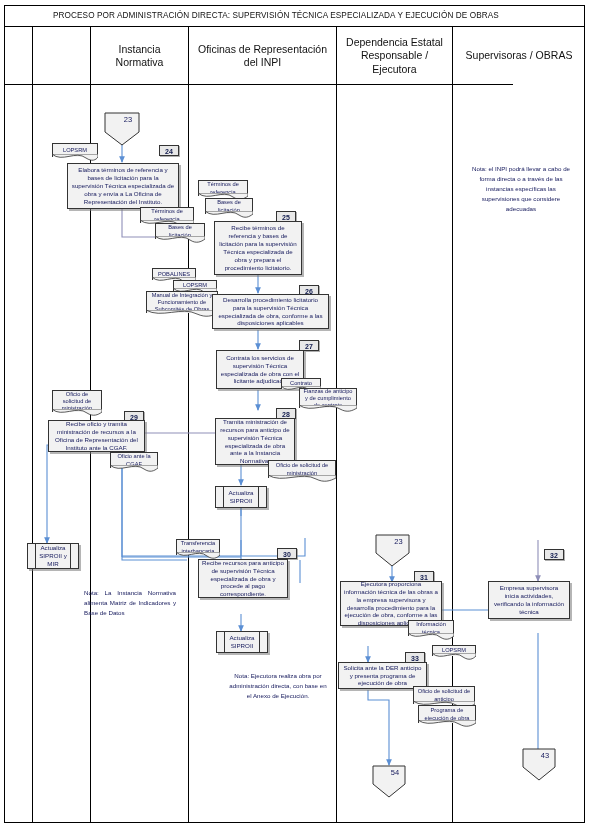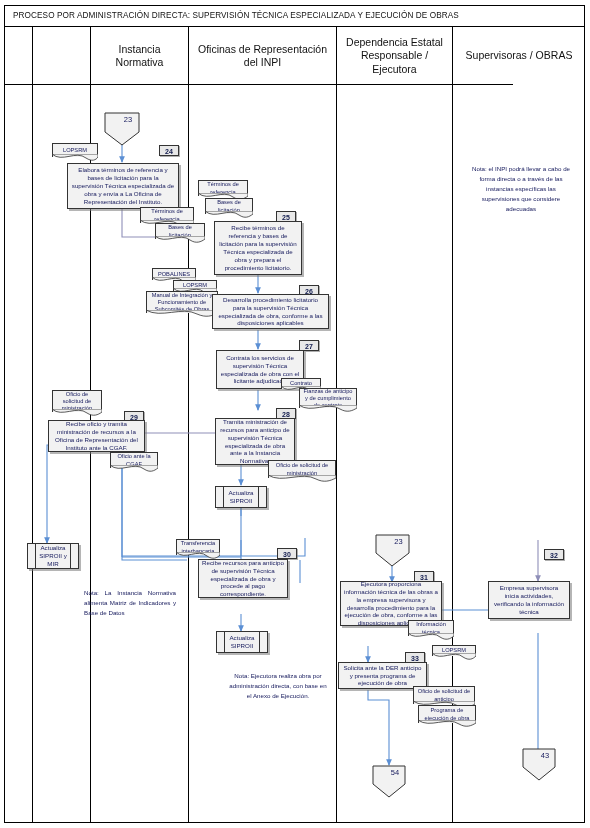--- a/index.html
+++ b/index.html
@@ -2,21 +2,21 @@
 <html><head>
 <meta charset="utf-8">
 <style>
   html,body{margin:0;padding:0;background:#ffffff;}
   body{font-family:"Liberation Sans", sans-serif;}
   #page{position:relative;width:590px;height:828px;background:#fff;overflow:hidden;}
 
   
   .frame{position:absolute;left:4px;top:5px;width:581px;height:818px;border:1px solid #000;box-sizing:border-box;}
   .title-bar{position:absolute;left:4px;top:5px;width:581px;height:22px;box-sizing:border-box;border:1px solid #000;border-bottom:1px solid #000;background:#fff;}
-  .title-bar span{display:block;padding:5px 0 0 8px;font-size:8.2px;color:#111;letter-spacing:.1px;white-space:nowrap;}
+  .title-bar span{display:block;padding:5px 0 0 8px;font-size:8.2px;color:#111;letter-spacing:.1px;white-space:nowrap;margin-left:40px;}
 
   .header-row{position:absolute;left:4px;top:27px;width:509px;height:58px;box-sizing:border-box;border-bottom:1px solid #000;}
   .col-head{position:absolute;top:0;height:58px;box-sizing:border-box;border-left:1px solid #000;display:flex;align-items:center;justify-content:center;text-align:center;font-size:10.5px;color:#111;line-height:1.25;padding:0 4px;}
 
   
   .lane-sep{position:absolute;top:27px;width:0;border-left:1px solid #000;height:796px;}
 
   
   .proc{position:absolute;box-sizing:border-box;border:1px solid #333;background:#f2f2f2;
         box-shadow:2px 2px 0 0 rgba(120,120,120,.55);

